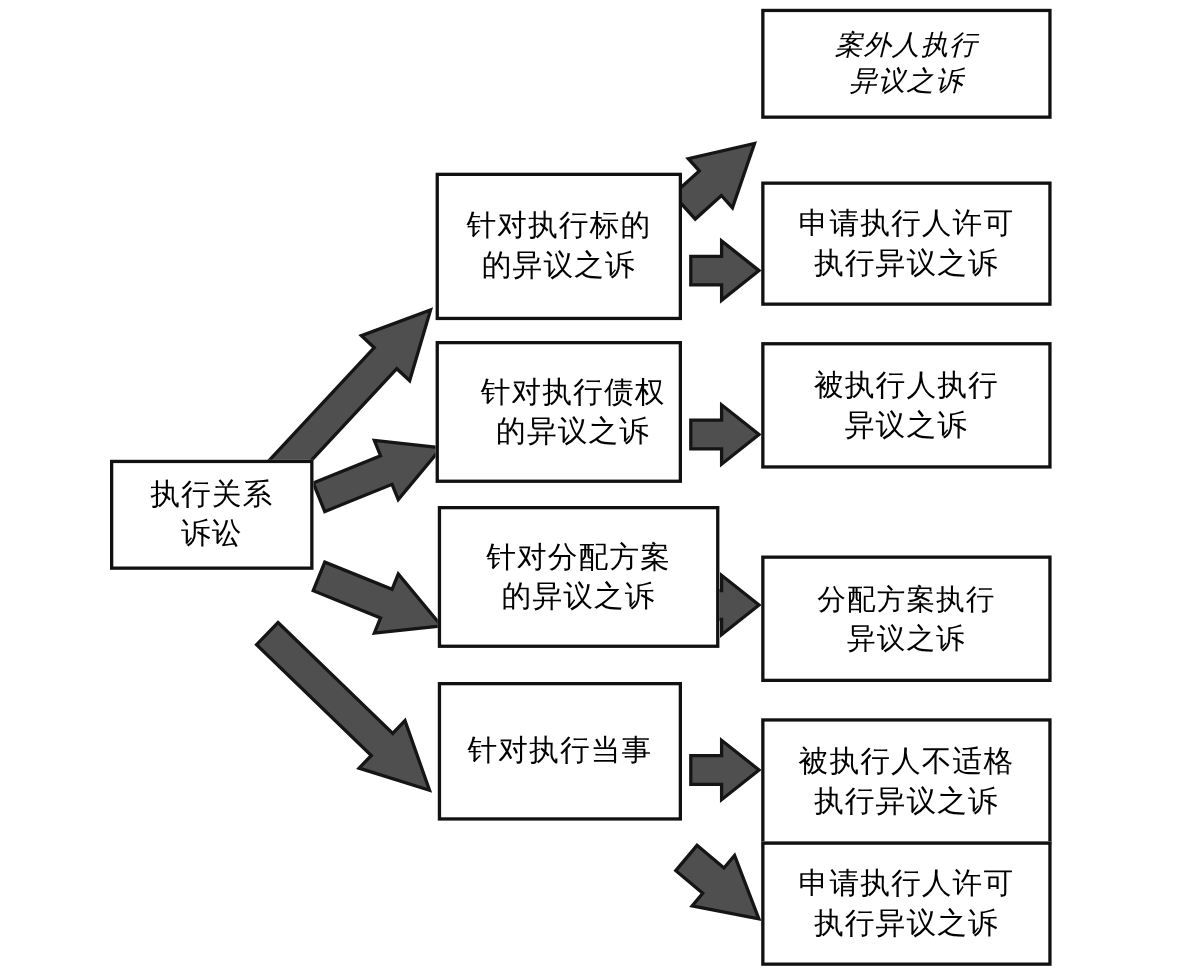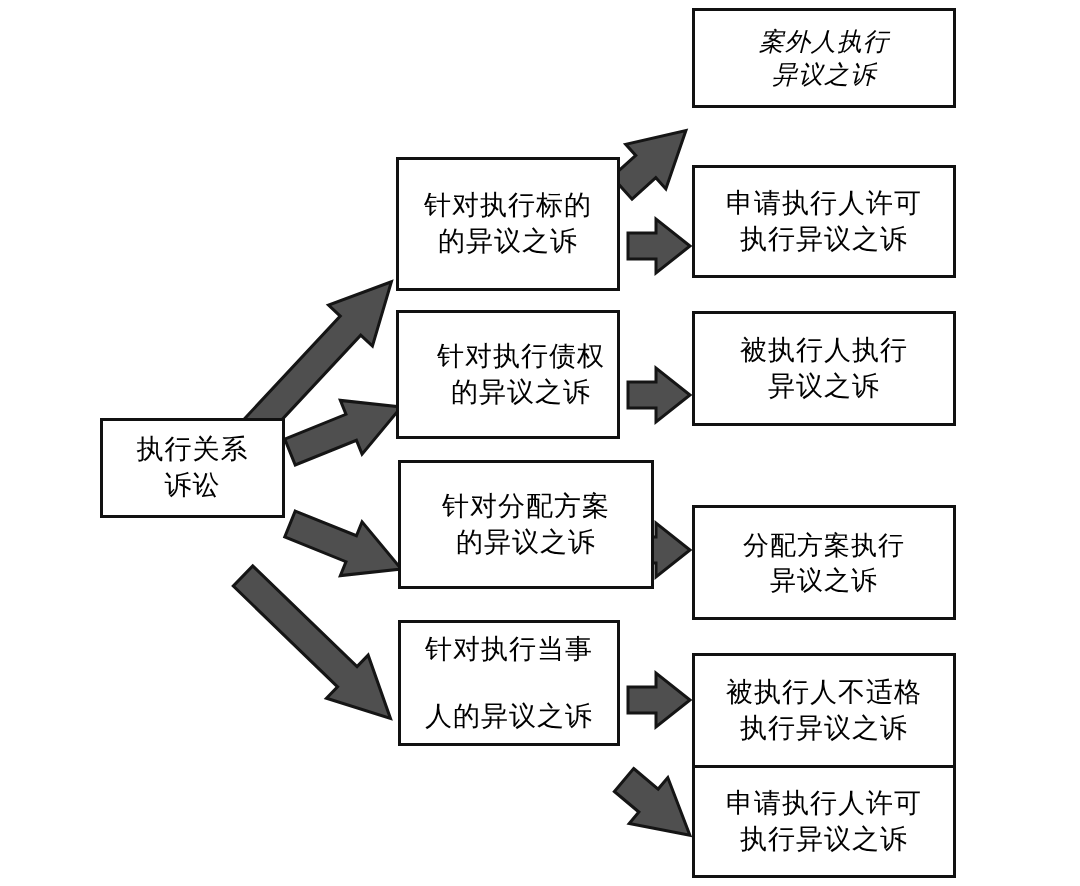--- a/index.html
+++ b/index.html
@@ -131,21 +131,20 @@
   <div class="node node-mid-2">
     <span class="line">针对执行债权</span>
     <span class="line">的异议之诉</span>
   </div>
   <div class="node node-mid-3">
     <span class="line">针对分配方案</span>
     <span class="line">的异议之诉</span>
   </div>
   <div class="node node-mid-4">
     <span class="line">针对执行当事</span>
-    <span class="line">人的异议之诉</span>
   </div>
 
   <div class="node node-leaf-1">
     <span class="line">案外人执行</span>
     <span class="line">异议之诉</span>
   </div>
   <div class="node node-leaf-2">
     <span class="line">申请执行人许可</span>
     <span class="line">执行异议之诉</span>
   </div>

